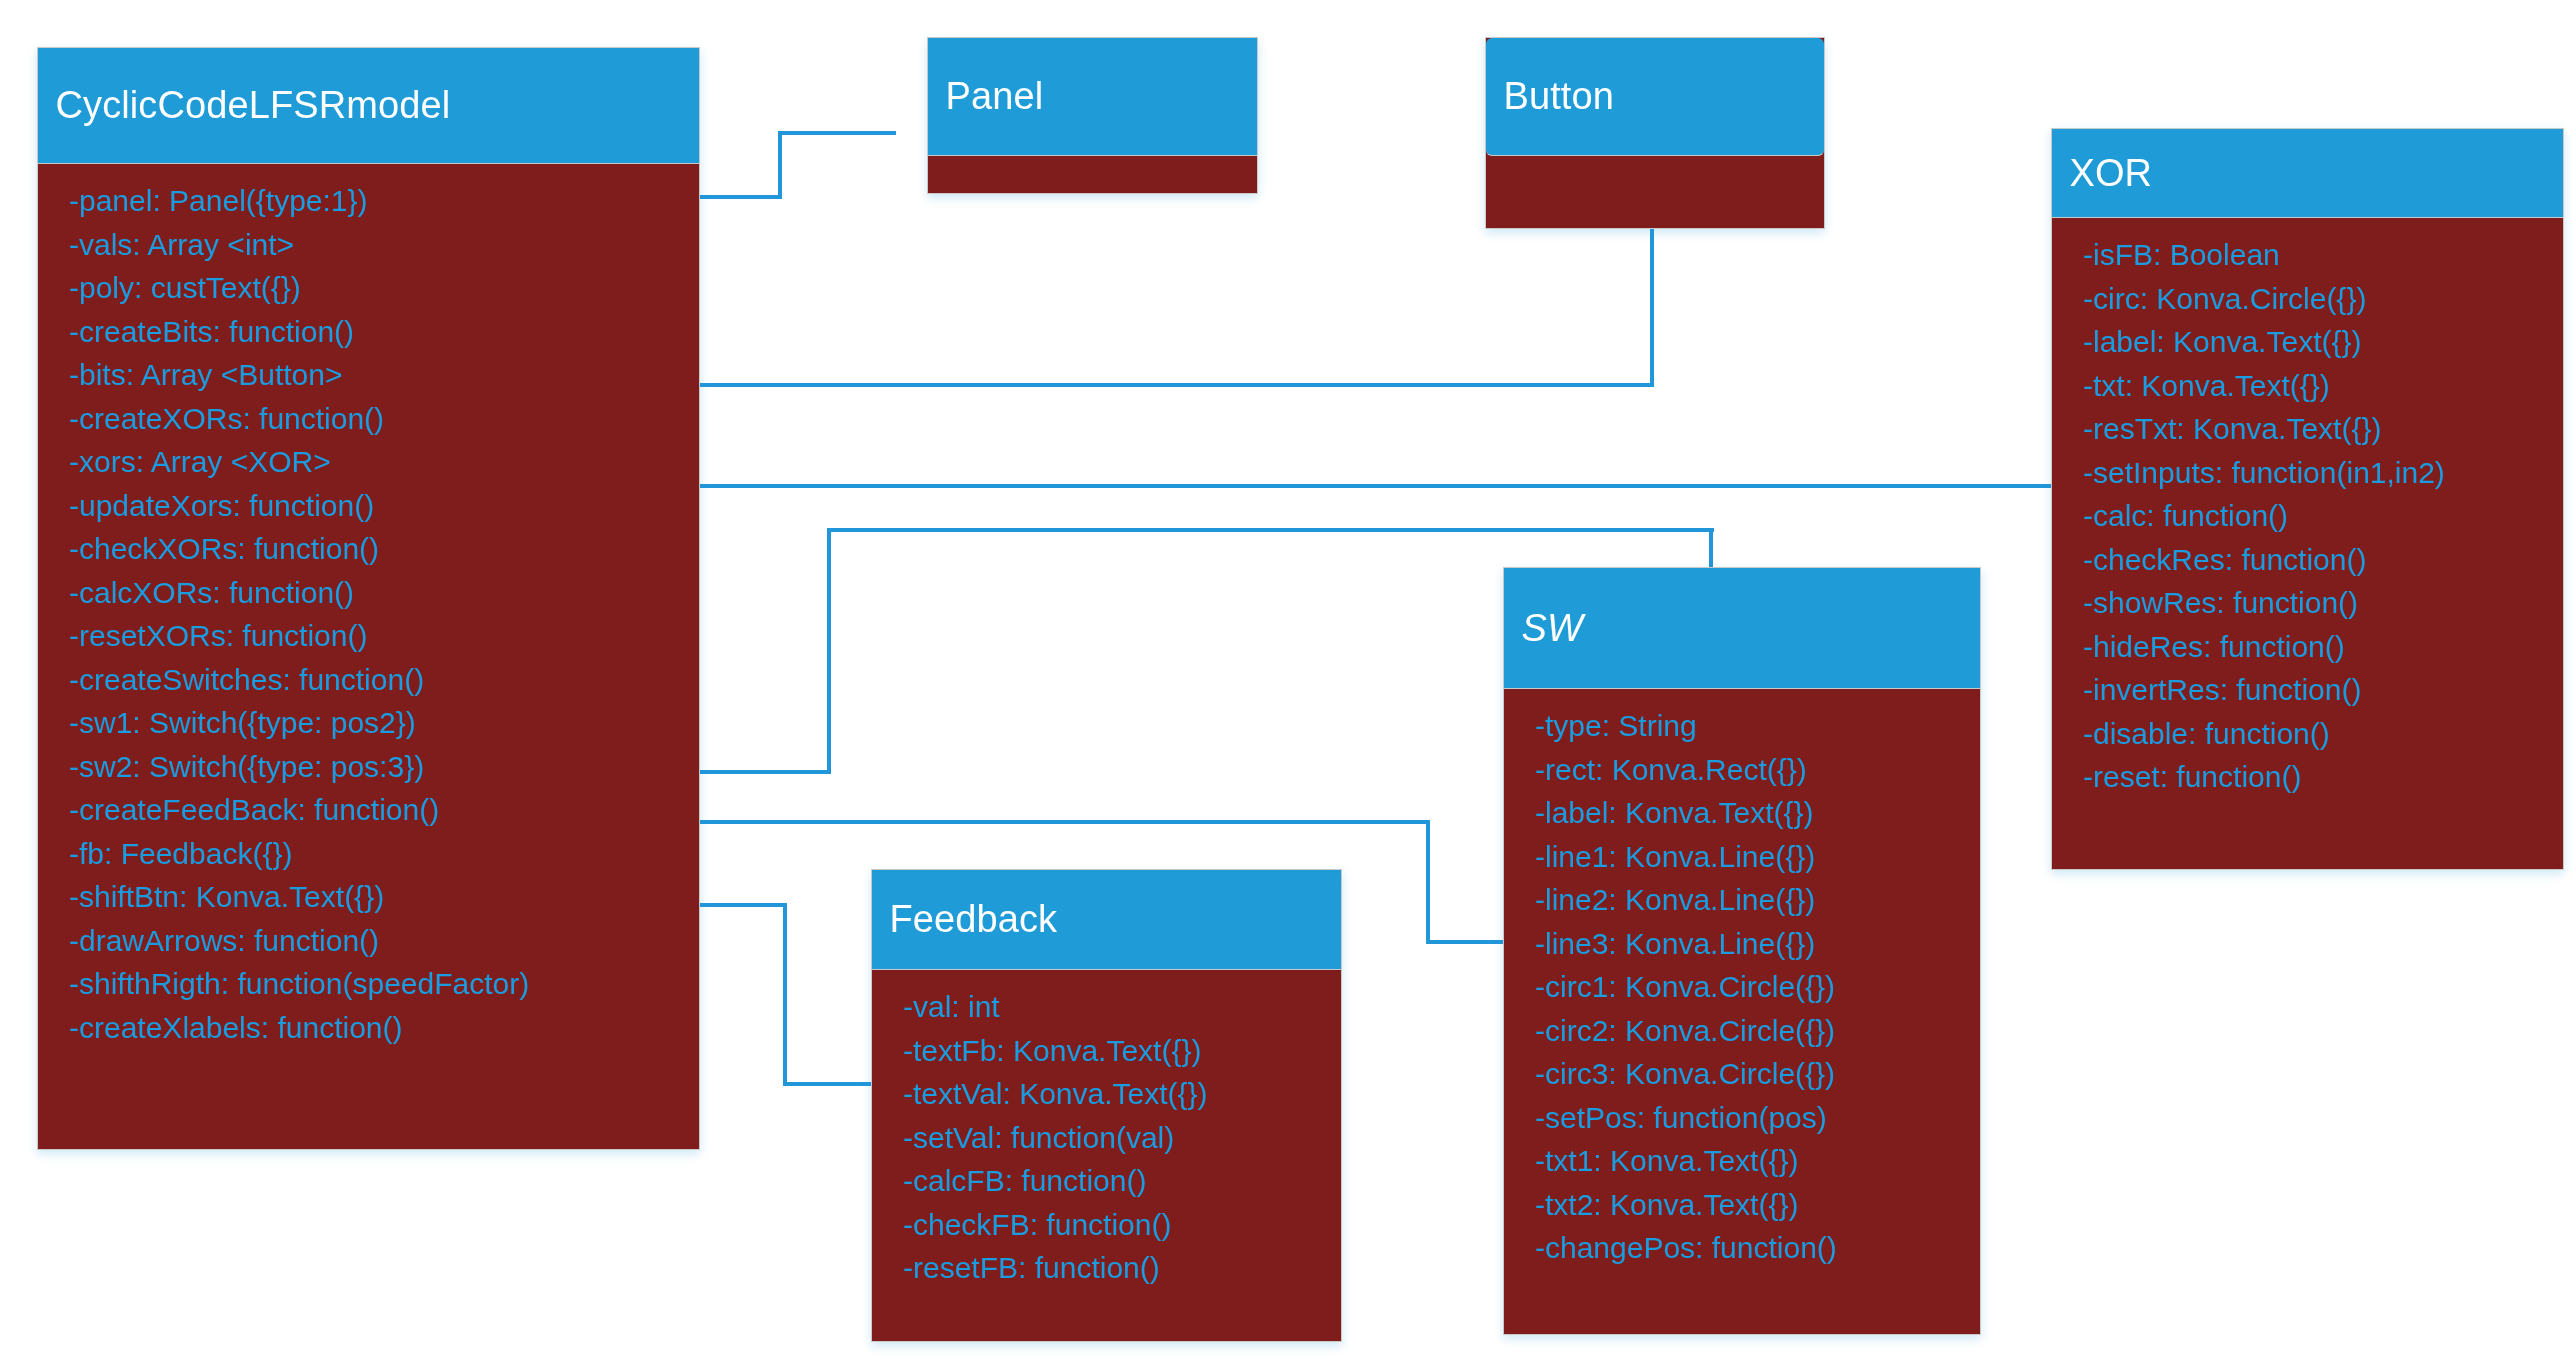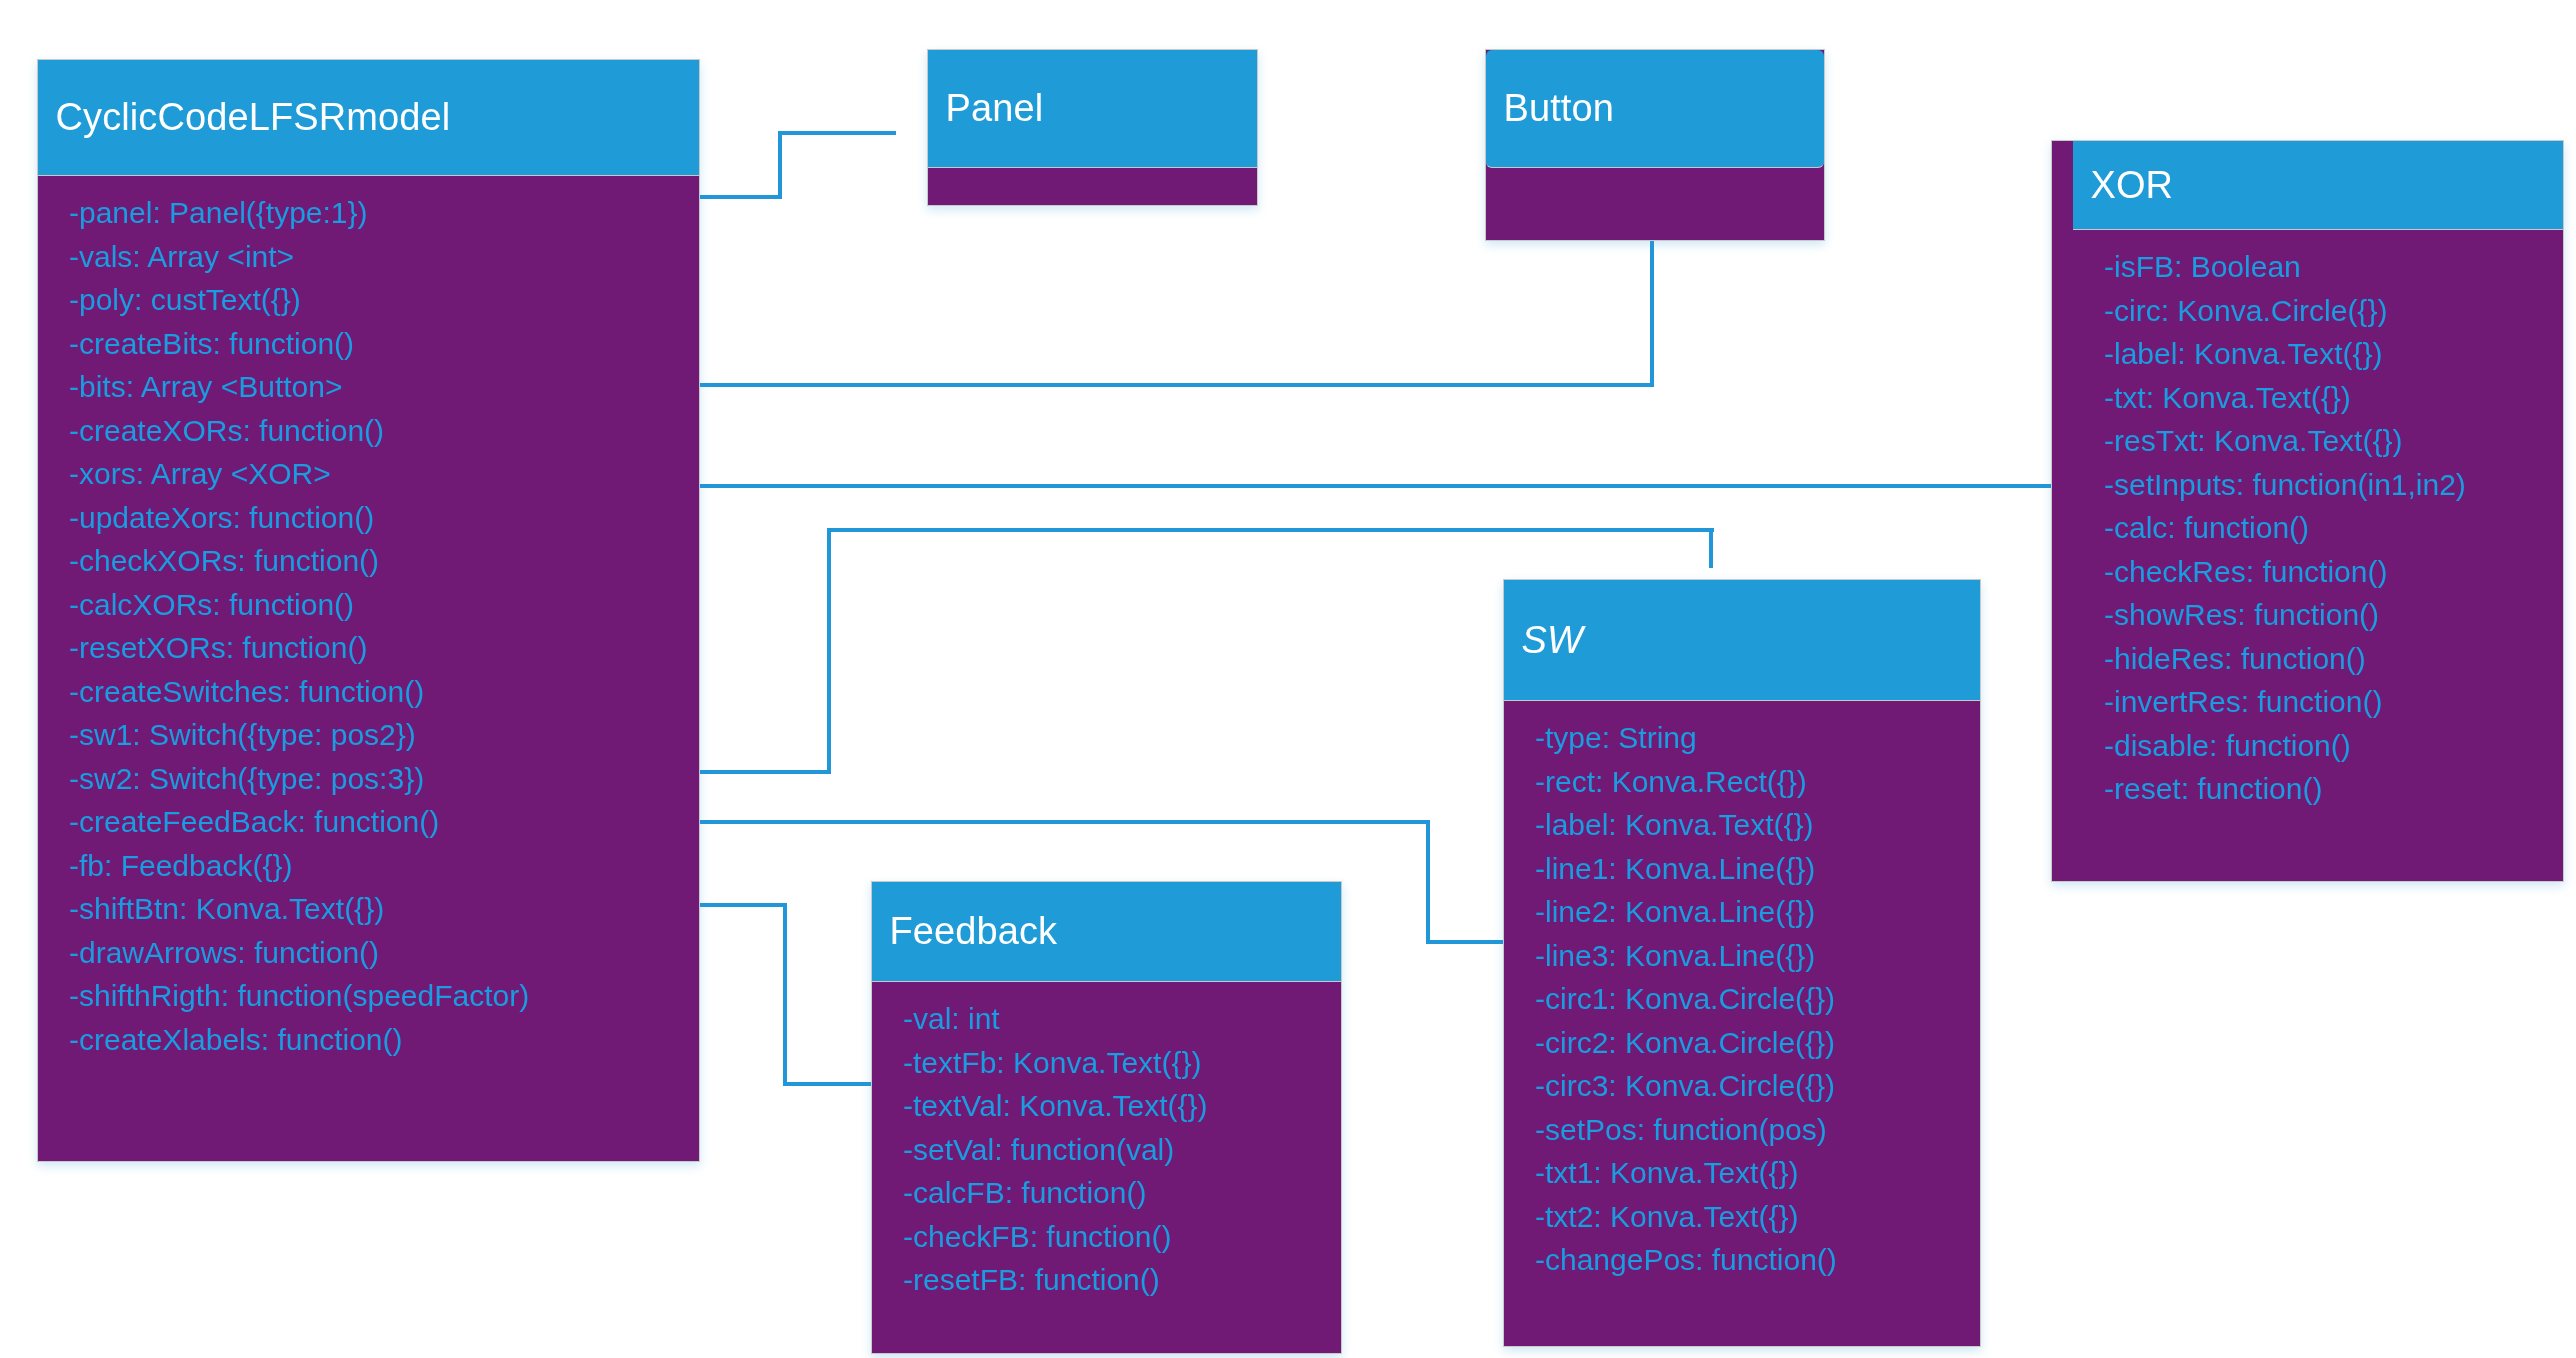--- a/index.html
+++ b/index.html
@@ -12,25 +12,24 @@
     position:relative;
     width:2576px;
     height:1358px;
     background:#ffffff;
     overflow:hidden;
   }
   
   .uml-class{
     position:absolute;
     box-sizing:border-box;
-    background:#701a75;
+    background:#7f1d1d;
     border:1.3px solid #c9c9c9;
     box-shadow:0 4px 9.4px rgba(41,150,210,0.22);
     z-index:5;
-    margin-top:12px;
   }
   .uml-header{
     box-sizing:border-box;
     background:#1f9bd7;
     color:#ffffff;
     display:flex;
     align-items:center;
     padding-left:17.5px;
     font-size:38px;
     font-weight:400;
@@ -115,21 +114,21 @@
   <div class="uml-class" style="left:927px; top:37px; width:331px; height:157px;">
     <div class="uml-header" style="height:118px;">Panel</div>
     <div class="uml-body" style="padding:0;"></div>
   </div>
 
   <div class="uml-class" style="left:1485px; top:37px; width:340px; height:192px;">
     <div class="uml-header" style="height:118px;border-radius:6px;">Button</div>
     <div class="uml-body" style="padding:0;"></div>
   </div>
 
-  <div class="uml-class" style="left:2051px; top:128px; width:513px; height:742px;padding-left:21px;">
+  <div class="uml-class" style="left:2051px; top:128px; width:513px; height:742px;">
     <div class="uml-header" style="height:89px;">XOR</div>
     <div class="uml-body">
       <div class="uml-member">-isFB: Boolean</div>
       <div class="uml-member">-circ: Konva.Circle({})</div>
       <div class="uml-member">-label: Konva.Text({})</div>
       <div class="uml-member">-txt: Konva.Text({})</div>
       <div class="uml-member">-resTxt: Konva.Text({})</div>
       <div class="uml-member">-setInputs: function(in1,in2)</div>
       <div class="uml-member">-calc: function()</div>
       <div class="uml-member">-checkRes: function()</div>

